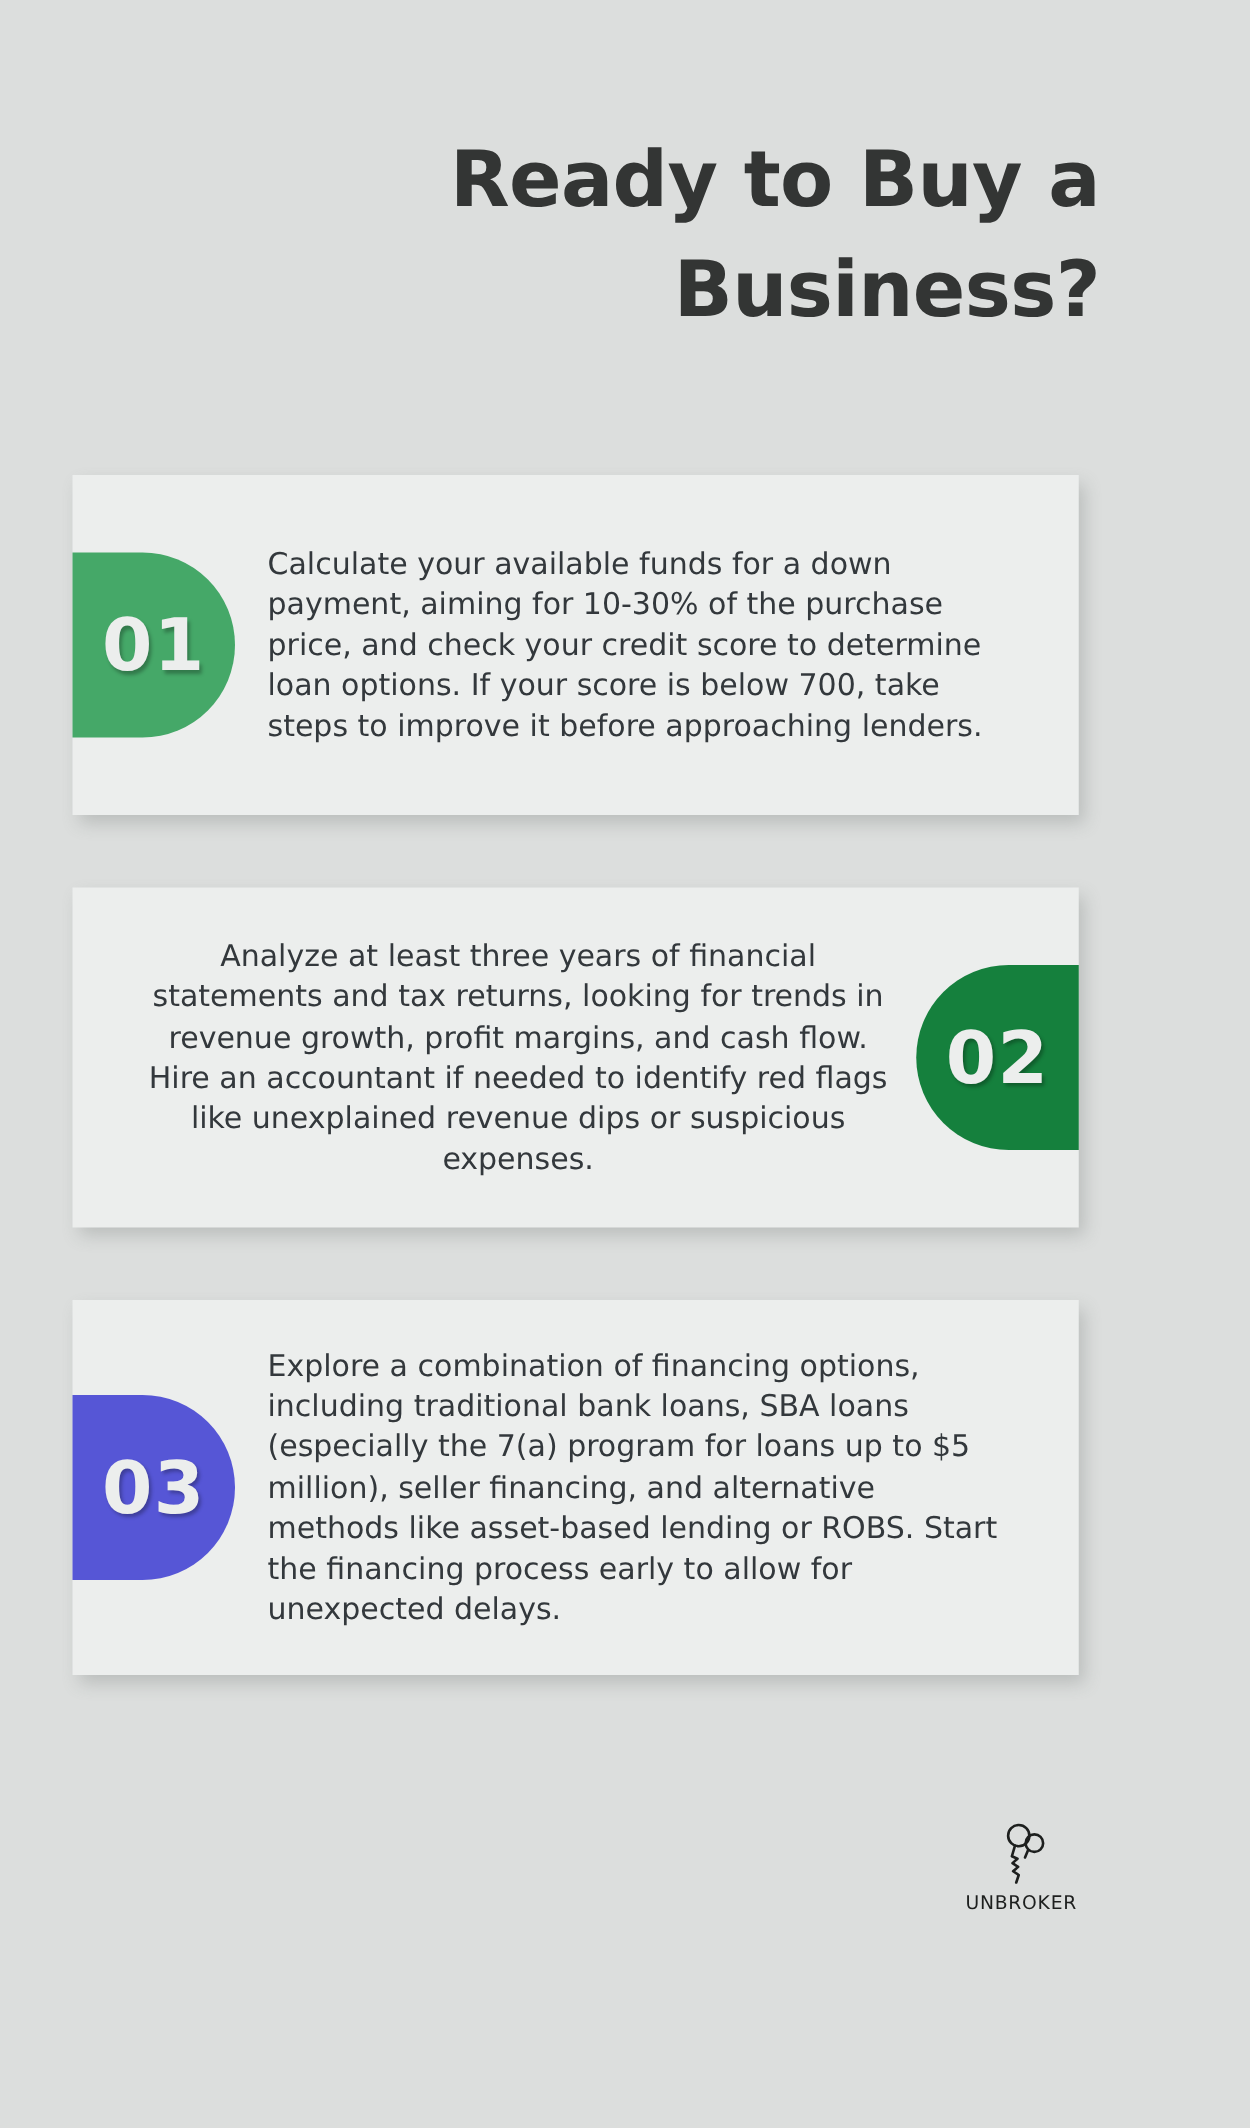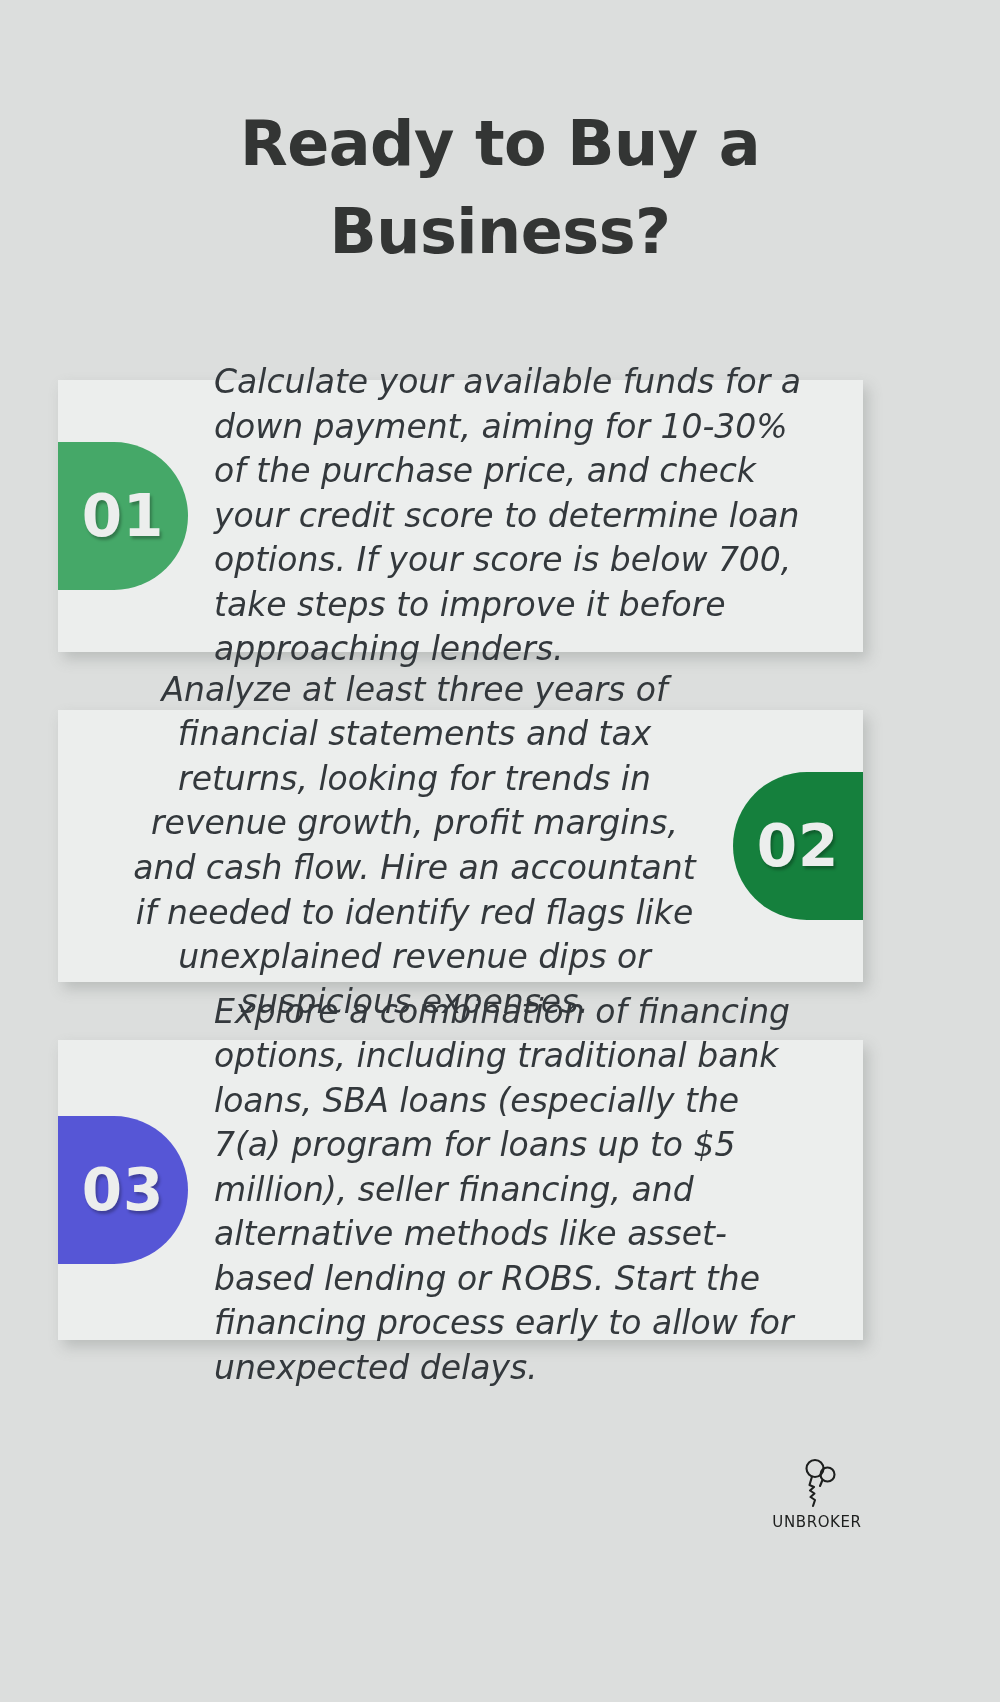--- a/index.html
+++ b/index.html
@@ -13,21 +13,21 @@
     position:relative;
     width:1000px; height:1702px;
     background:linear-gradient(180deg,#dcdedd 0%,#dbdddc 55%,#d9dbda 100%);
   }
 
   
   .title-wrap {
     position:absolute;
     left:0; top:100px;
     width:1000px;
-    text-align:center;
+    text-align:right;
     padding:0 120px;
   }
   .title {
     font-size:62px;
     line-height:1.42;
     font-weight:bold;
     color:#333534;
     letter-spacing:-0.5px;
   }
 
@@ -65,25 +65,24 @@
     font-size:58px;
     font-weight:bold;
     color:#eceeed;
     text-shadow:2px 3px 3px rgba(0,0,0,0.28);
     letter-spacing:1px;
   }
 
   
   .card-text {
     flex:1 1 auto;
-    font-size:33px;
+    font-size:24px;
     line-height:1.35;
     color:#33383c;
     padding:0 60px 0 26px;
-    font-style:italic;
   }
   .card-text.pad-right { padding:0 22px 0 60px;text-align:center; }
 
   
   .logo {
     position:absolute;
     left:764px; top:1458px;
     width:106px;
     display:flex;
     flex-direction:column;

